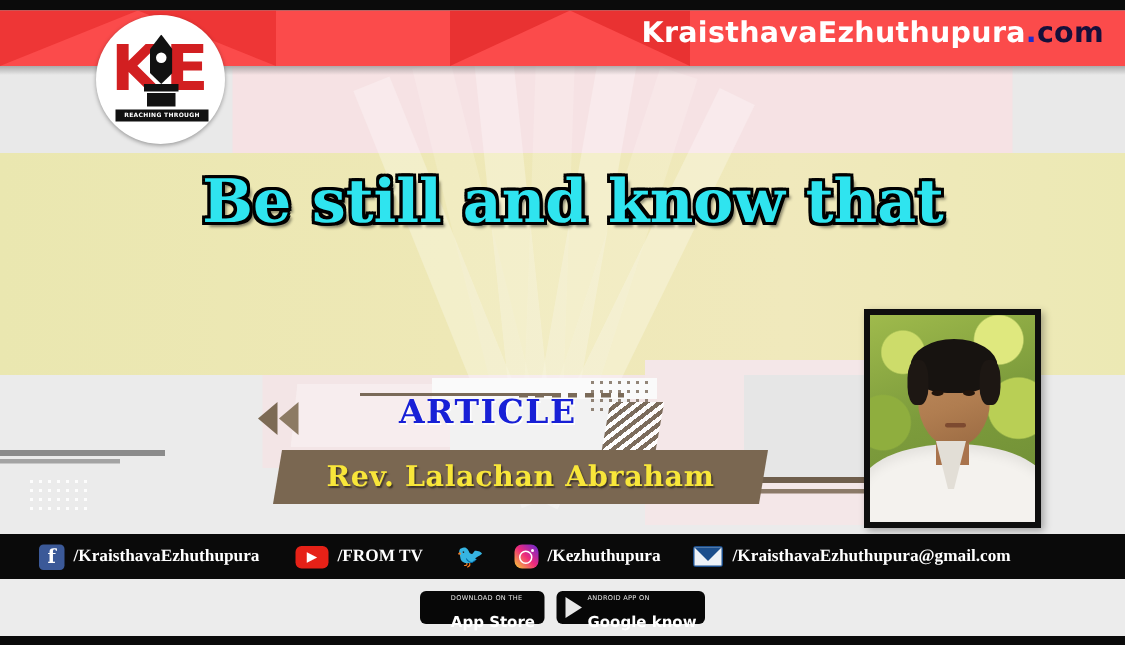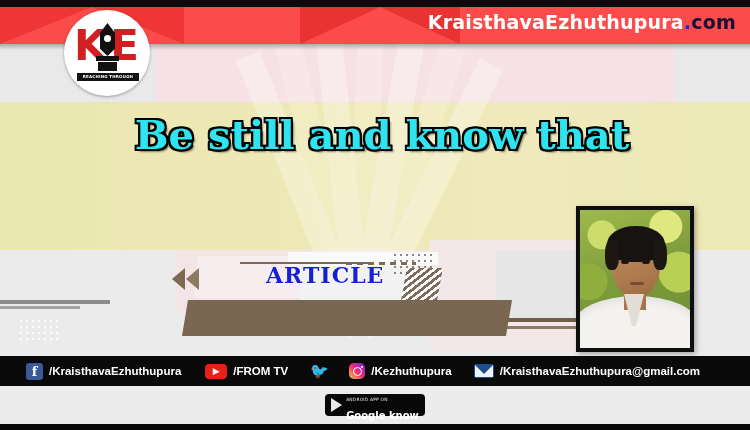--- a/index.html
+++ b/index.html
@@ -157,21 +157,21 @@
   .p-hair2{position:absolute;left:25px;top:30px;width:14px;height:30px;border-radius:40%;background:#1d1713;}
   .p-hair3{position:absolute;left:73px;top:30px;width:14px;height:30px;border-radius:40%;background:#1d1713;}
   .p-eye{position:absolute;top:50px;width:8px;height:4px;border-radius:50%;background:#20140c;}
   .p-eye-l{left:41px;} .p-eye-r{left:62px;}
   .p-mouth{position:absolute;left:50px;top:72px;width:14px;height:3px;border-radius:3px;background:#7d4a30;}
 
   
   .social{position:absolute;left:0;top:356px;width:750px;height:30px;background:#0a0a0a;z-index:20;
     display:flex;align-items:center;}
   .s-item{display:flex;align-items:center;white-space:nowrap;}
-  .s-label{color:#fff;font-family:Liberation Sans, sans-serif;
+  .s-label{color:#fff;font-family:Liberation Serif, serif;
     font-weight:bold;font-size:11.5px;margin-left:6px;}
   .ic{width:17px;height:17px;display:inline-flex;align-items:center;justify-content:center;
     border-radius:3px;flex:none;}
   .ic-fb{background:#3b5998;color:#fff;font-family:"DejaVu Serif",serif;font-weight:bold;font-size:13px;}
   .ic-yt{background:#e62117;border-radius:4px;width:22px;height:15px;color:#fff;font-size:9px;}
   .ic-tw{background:transparent;color:#1da1f2;font-size:15px;width:19px;}
   .ic-ig{width:16px;height:16px;border-radius:5px;
     background:linear-gradient(45deg,#f9ce34,#ee2a7b,#6228d7);position:relative;}
   .ic-ig::before{content:"";position:absolute;left:3.5px;top:3.5px;width:9px;height:9px;
     border:1.6px solid #fff;border-radius:50%;box-sizing:border-box;}
@@ -263,20 +263,21 @@
   <div class="dbar dbar5"></div>
 
   <div class="chevrons">
     <div class="chv chv-a"></div>
     <div class="chv chv-b"></div>
   </div>
 
   <div class="article-label">ARTICLE</div>
 
   <div class="author-banner"></div>
+  <div class="author-name">Rev. Lalachan Abraham</div>
 
   <div class="portrait">
     <div class="p-bg"></div>
     <div class="p-shirt"></div>
     <div class="p-neck"></div>
     <div class="p-face"></div>
     <div class="p-hair"></div>
     <div class="p-hair2"></div>
     <div class="p-hair3"></div>
     <div class="p-eye p-eye-l"></div>
@@ -302,20 +303,27 @@
       <span class="s-label">/Kezhuthupura</span>
     </div>
     <div class="s-item" style="margin-left:22px">
       <span class="ic-mail"></span>
       <span class="s-label">/KraisthavaEzhuthupura@gmail.com</span>
     </div>
   </div>
 
   <div class="dlbar">
     <span class="badge">
+      <span class="apple"></span>
+      <span>
+        <span class="small">Download on the</span><br>
+        <span class="big">App Store</span>
+      </span>
+    </span>
+    <span class="badge">
       <span class="gplay"></span>
       <span>
         <span class="small">ANDROID APP ON</span><br>
         <span class="big">Google know</span>
       </span>
     </span>
   </div>
 
   <div class="blackfoot"></div>
 </div>

